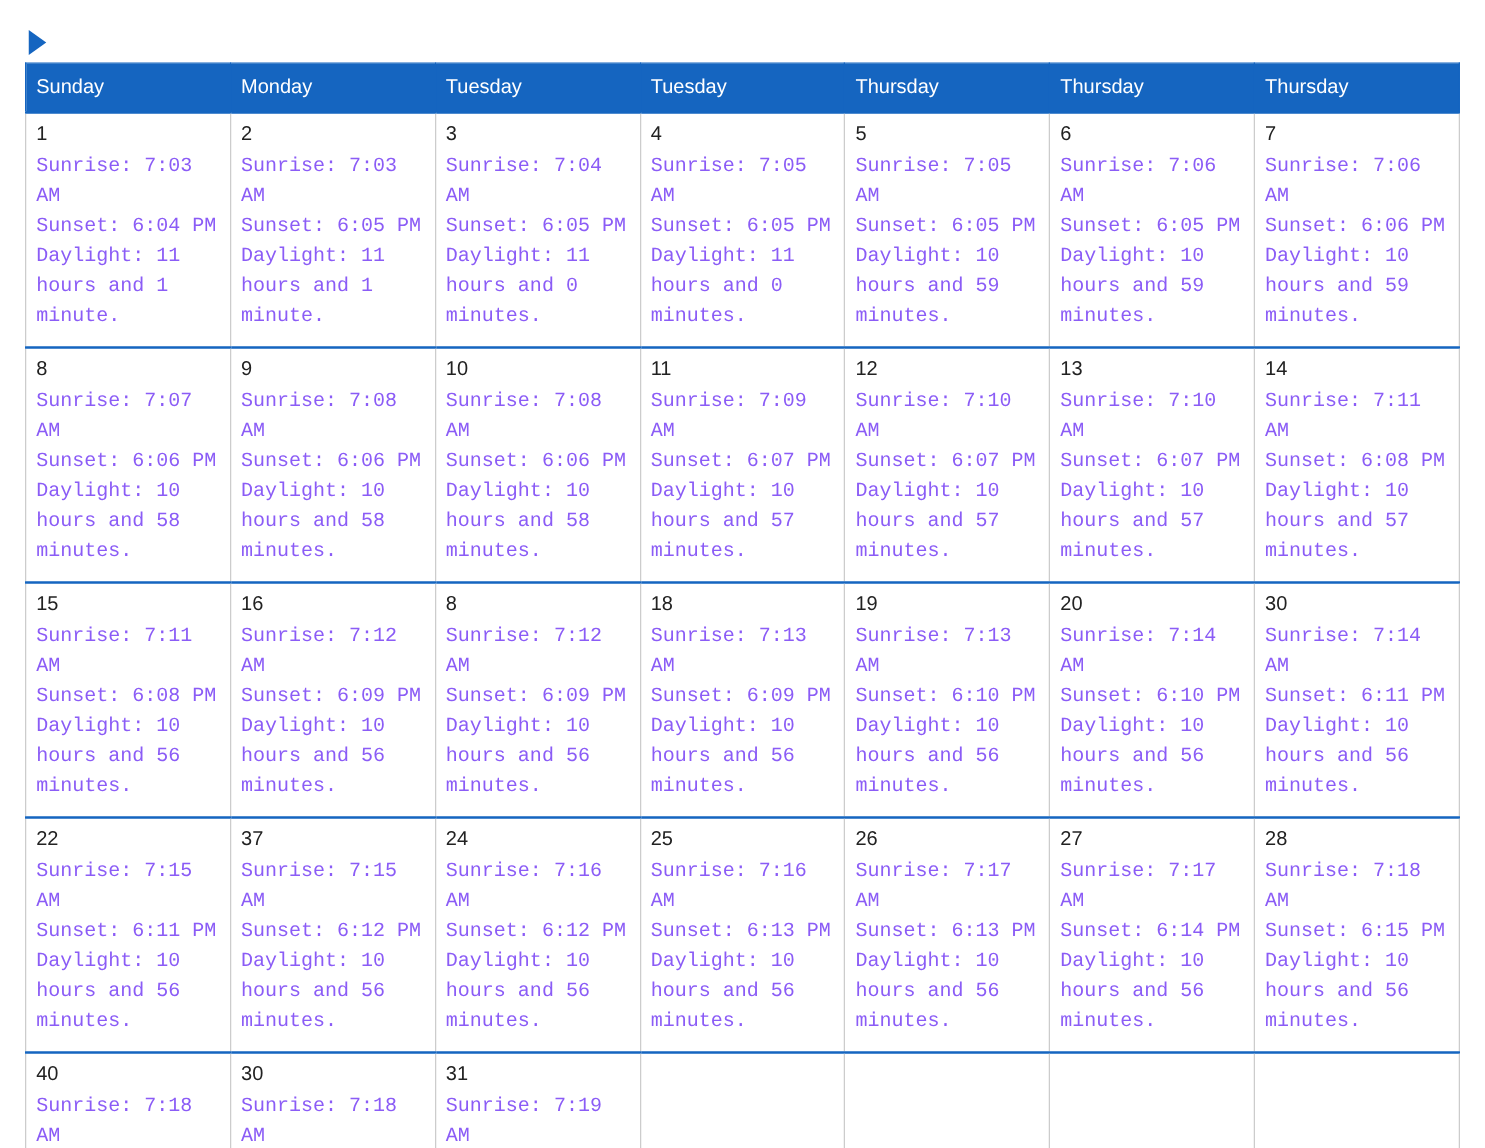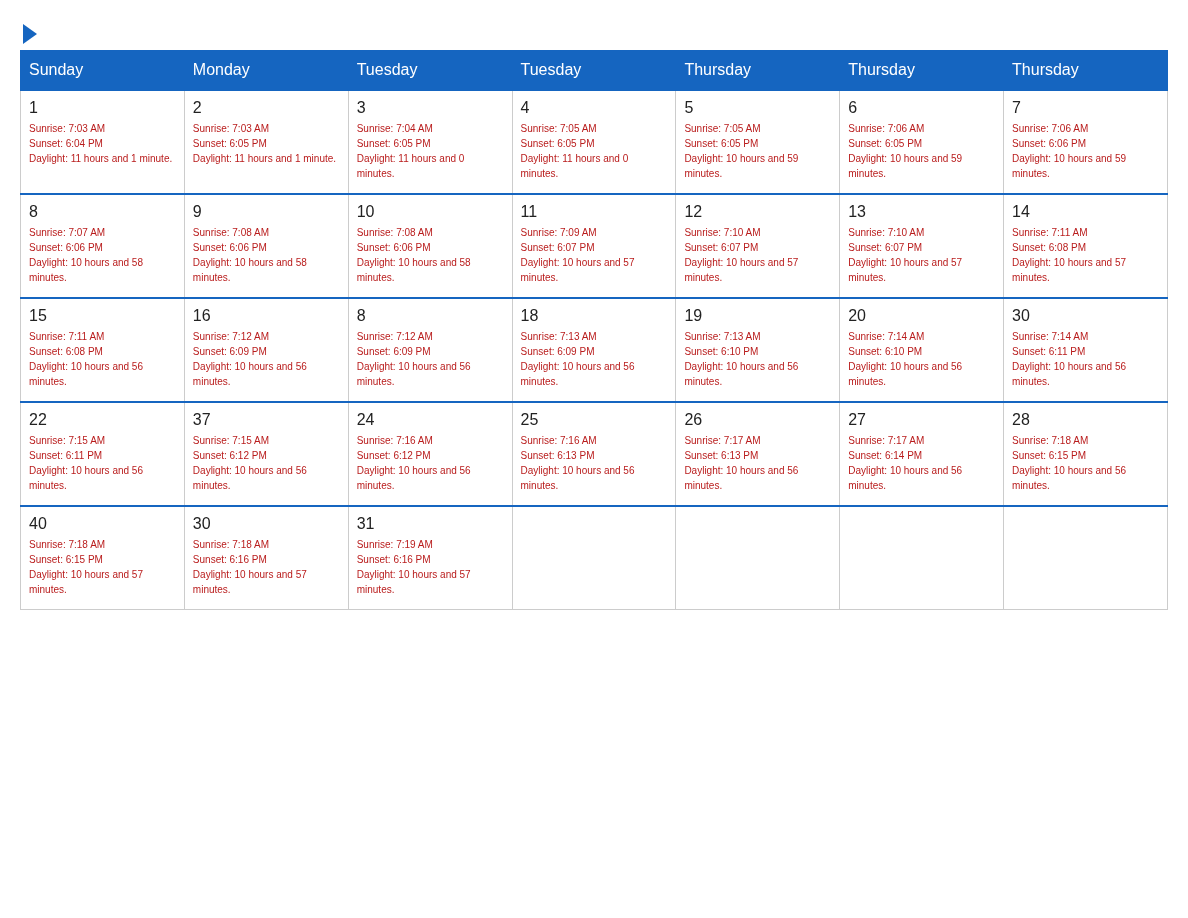--- a/index.html
+++ b/index.html
@@ -86,23 +86,24 @@
       width: calc(100% / 7);
     }
     .day-number {
       font-size: 16px;
       font-weight: normal;
       color: #222;
       display: block;
       margin-bottom: 4px;
     }
     .day-info {
-      font-size: 10px;
+      font-size: 16px;
       line-height: 1.5;
-      color: #b91c1c;
+      color: #8b5cf6;
+      font-family: Liberation Mono, monospace;
     }
   </style>
 </head>
 <body>
 
 <div class="header">
   <div class="logo">
     <div class="logo-top">
       <span class="logo-general"></span>
       <div class="logo-arrow"></div>

